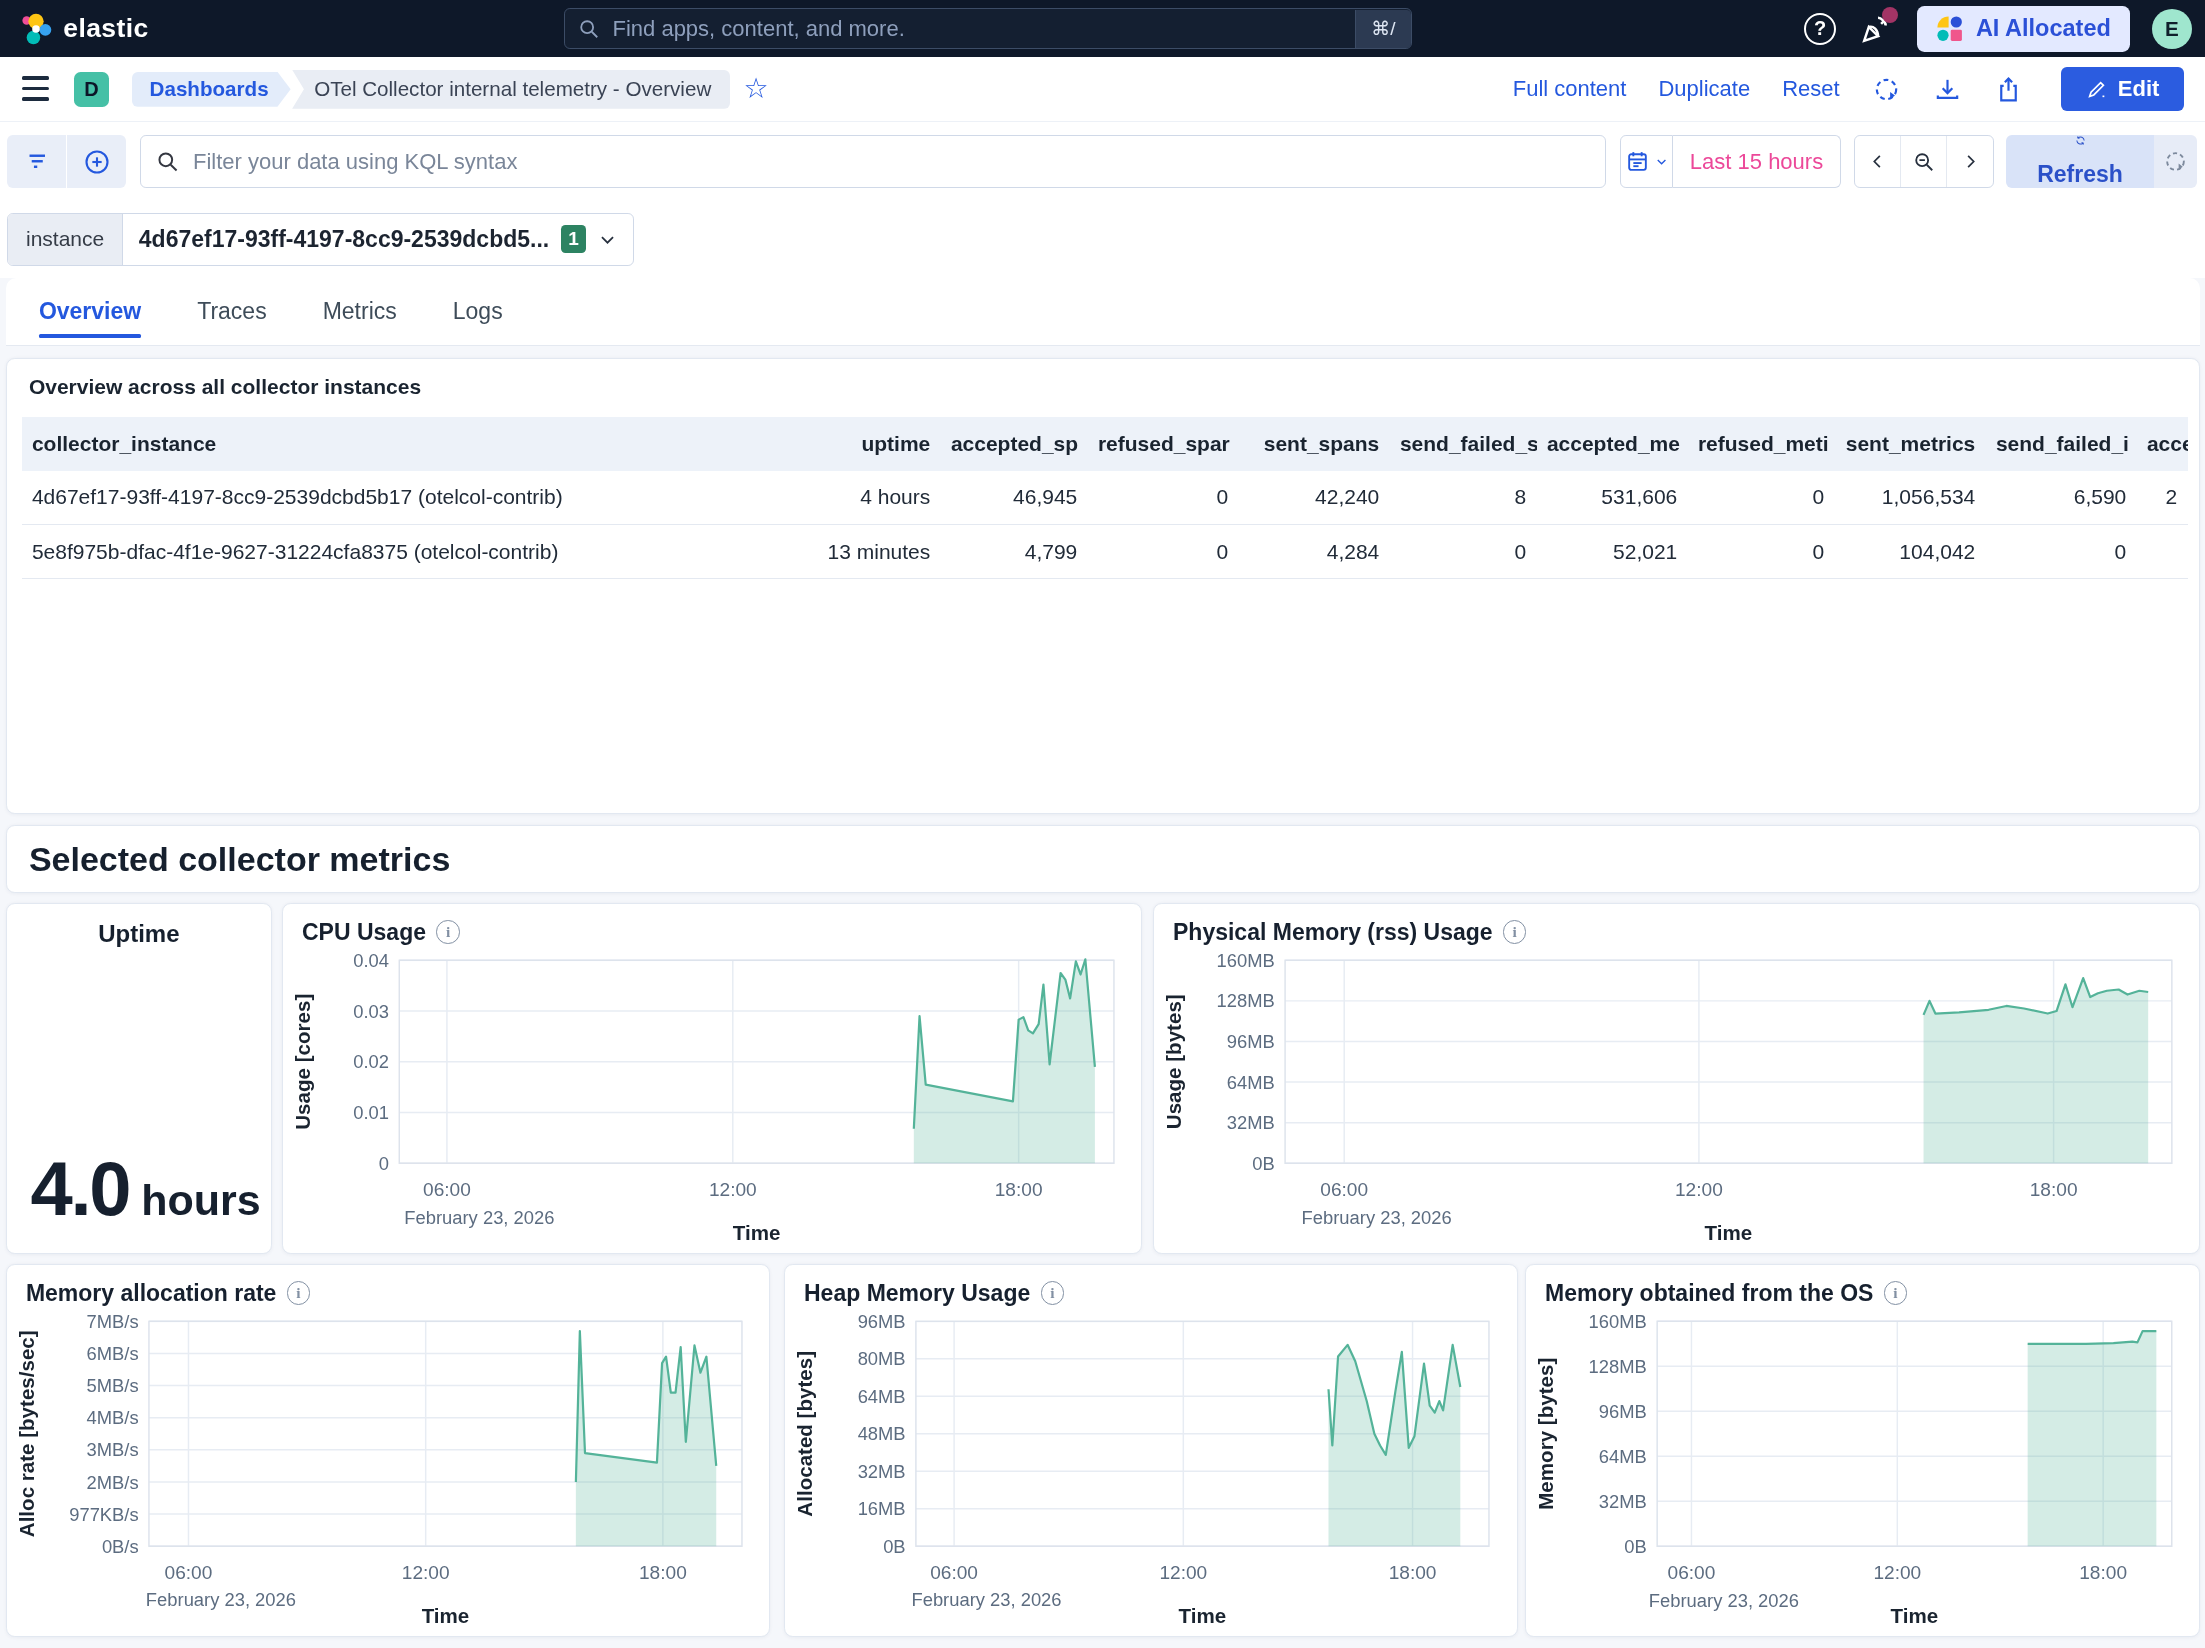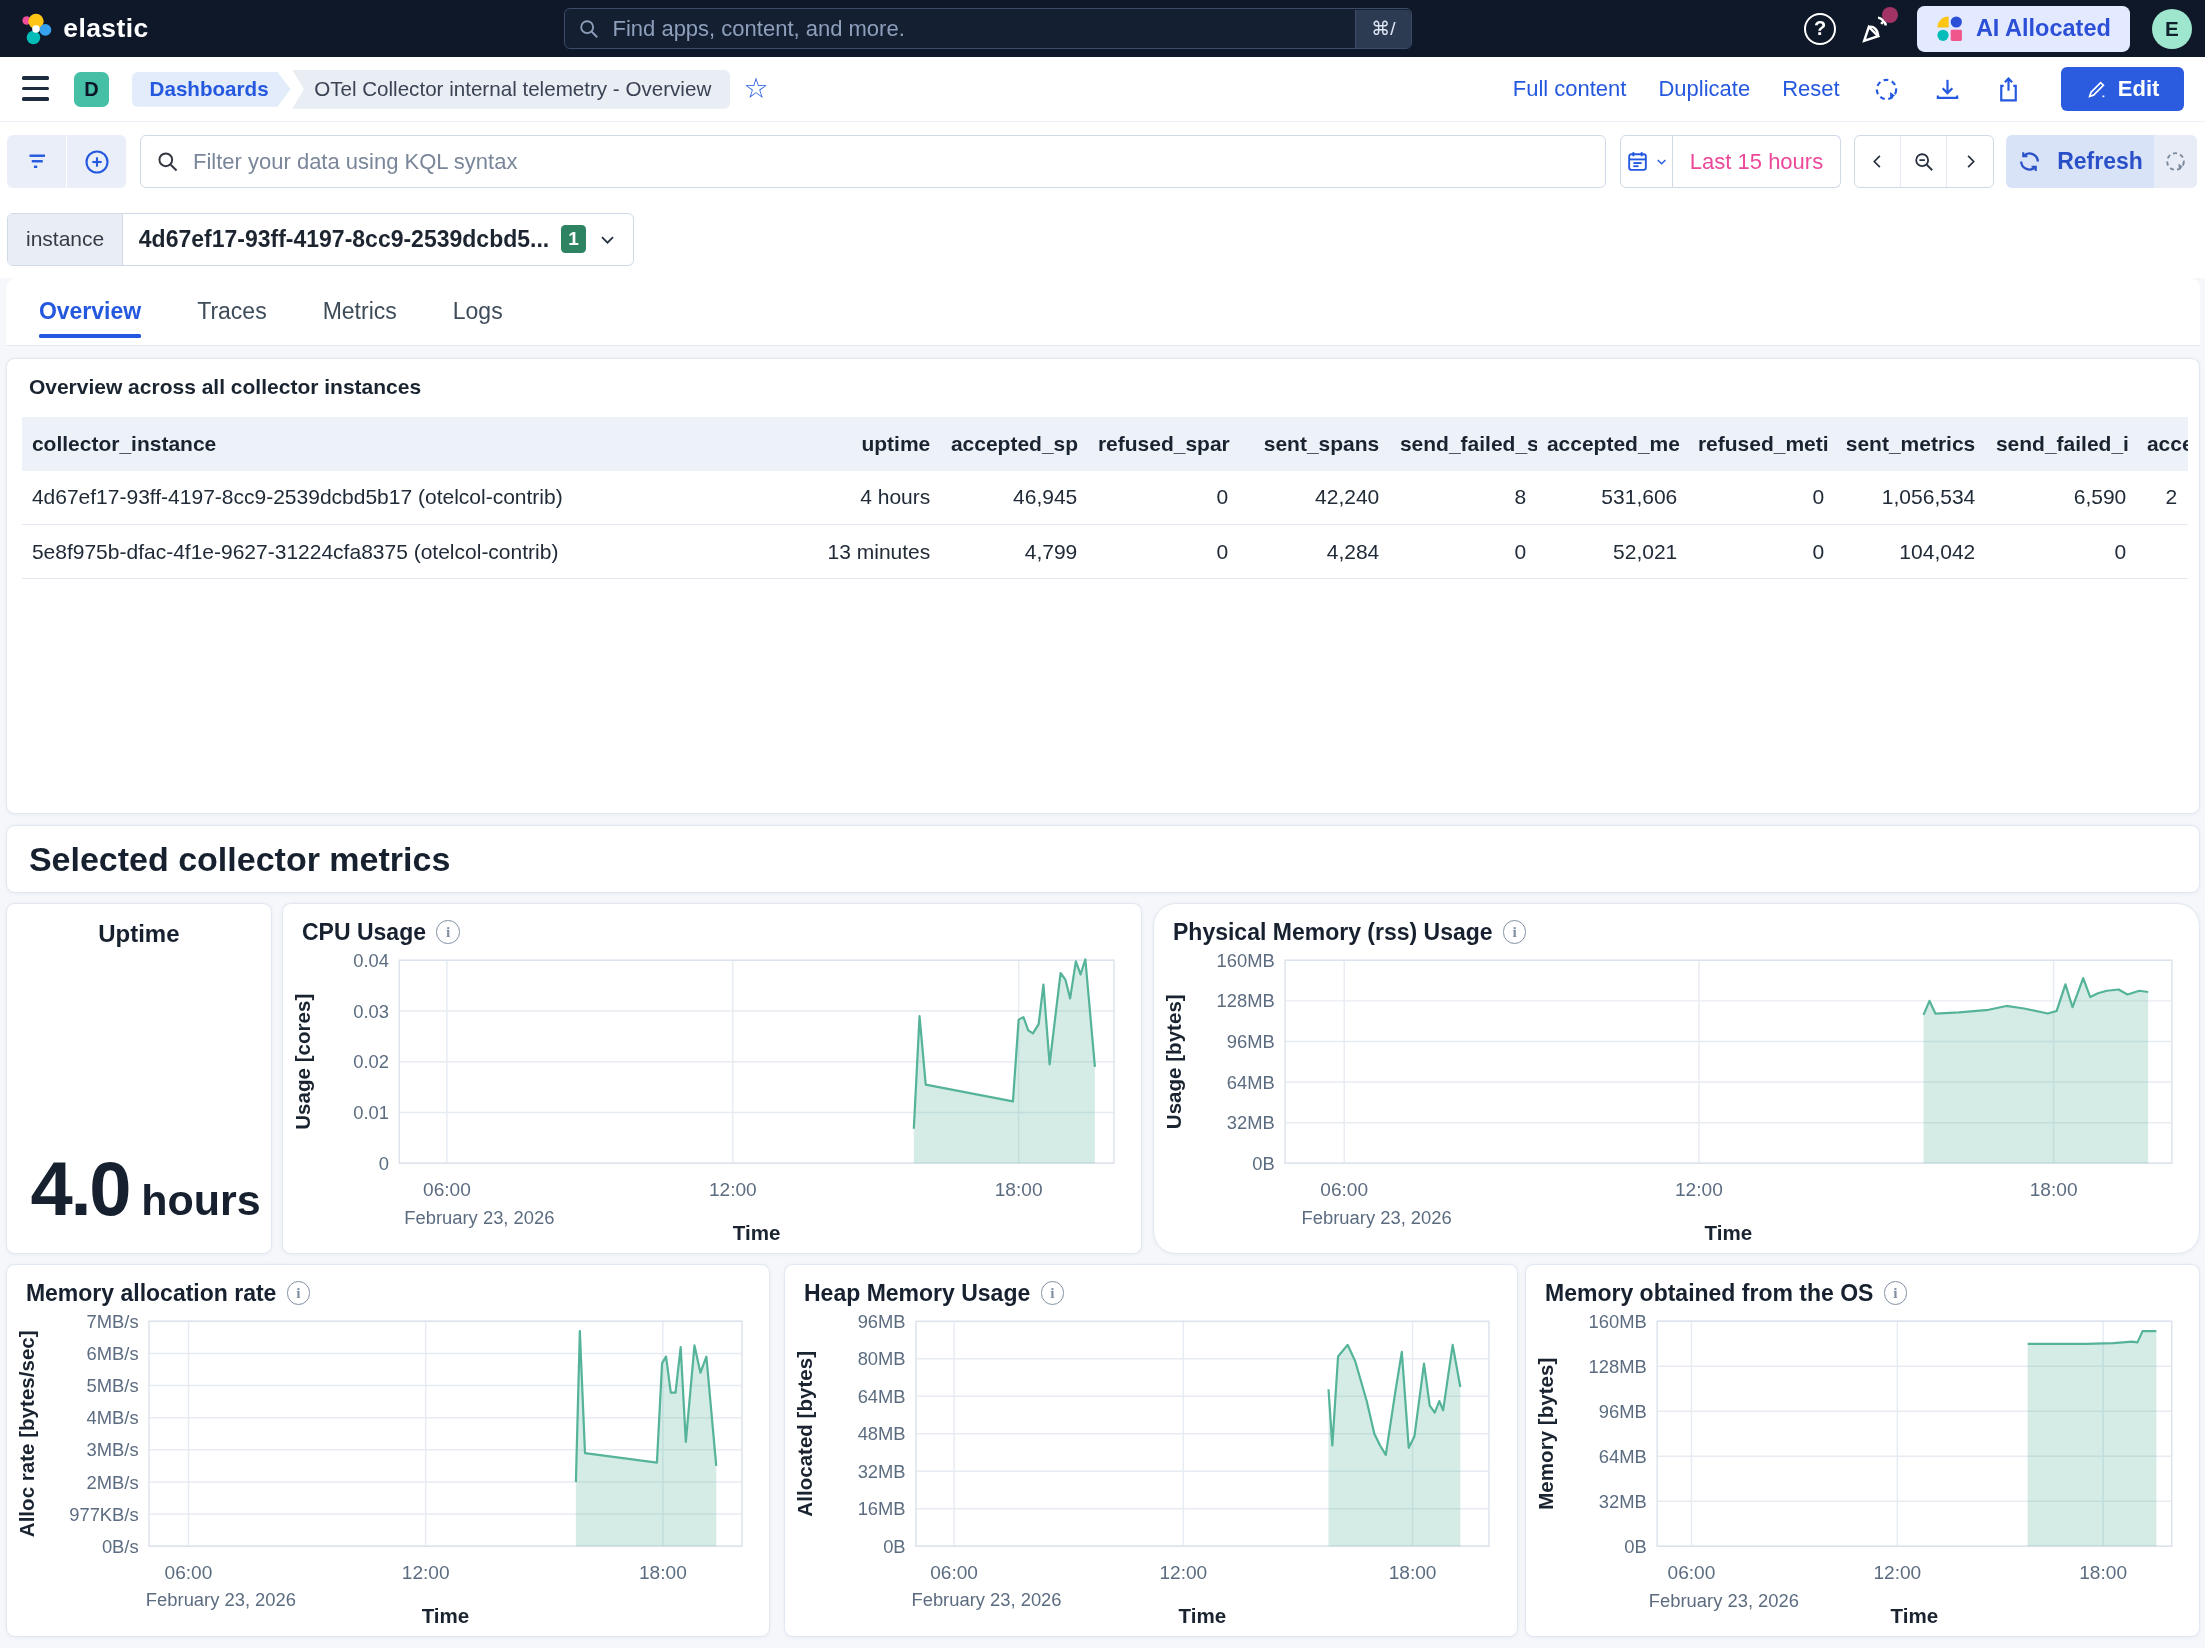--- a/index.html
+++ b/index.html
@@ -50,21 +50,21 @@
   .kql svg{margin:0 11.8px 0 14.7px;color:#343741;}
   .kql input{flex:1;border:none;outline:none;font-size:22px;color:#343741;font-family:inherit;background:transparent;}
   .kql input::placeholder{color:#7A8699;}
   .timepick{position:absolute;right:8px;top:13.2px;height:53px;display:flex;align-items:center;}
   .cal-btn{width:53px;height:53px;background:#fff;border:1.5px solid #D0D9E8;border-radius:5.9px 0 0 5.9px;display:flex;align-items:center;justify-content:center;gap:4.4px;color:var(--accent);}
   .time-val{width:168px;height:53px;background:#fff;border:1.5px solid #D0D9E8;border-left:none;border-radius:0 5.9px 5.9px 0;display:flex;align-items:center;justify-content:center;font-size:22px;color:#ec4899;}
   .nav-group{display:flex;margin-left:13.2px;height:53px;border:1.5px solid #D0D9E8;border-radius:5.9px;overflow:hidden;background:#fff;}
   .nav-group .nb{width:46px;display:flex;align-items:center;justify-content:center;color:#27303E;border-right:1.5px solid #E4E9F1;}
   .nav-group .nb:last-child{border-right:none;}
   .refresh-grp{display:flex;margin-left:11.8px;height:53px;border-radius:5.9px;overflow:hidden;}
-  .refresh-btn{width:148px;background:#D9E3F8;color:#2A50C8;font-size:23px;font-weight:700;display:flex;align-items:center;justify-content:center;gap:15px;}
+  .refresh-btn{width:148px;background:#D9E3F8;color:#2A50C8;font-size:23px;font-weight:700;display:flex;align-items:center;justify-content:center;gap:15px;flex-direction:column;}
   .sched-cell{width:43px;background:#E7ECF7;display:flex;align-items:center;justify-content:center;color:#7D8A9D;}
 
   #instance-row{position:absolute;left:0;top:147px;width:100%;height:74px;}
   .instance-ctl{position:absolute;left:7.4px;top:8.8px;height:53px;display:flex;border:1.5px solid #D0D9E8;border-radius:5.9px;overflow:hidden;background:#fff;}
   .instance-label{background:#E9EDF4;color:#343B46;font-size:21px;display:flex;align-items:center;padding:0 17.6px;border-right:1.5px solid #D0D9E8;}
   .instance-val{display:flex;align-items:center;gap:11.8px;padding:0 16px;font-size:23px;font-weight:600;color:#1C2430;}
   .count-badge{min-width:25px;height:28px;border-radius:4.4px;background:#2D8362;color:#fff;font-size:19px;font-weight:700;display:flex;align-items:center;justify-content:center;padding:0 5.9px;}
 
   
   #tabs-panel{position:absolute;left:5.9px;top:278px;width:2194px;height:68px;background:#fff;border-radius:10.3px 10.3px 0 0;border-bottom:0.7px solid #E4E9F1;}
@@ -89,21 +89,21 @@
   #heading-panel{left:5.9px;top:825px;width:2194px;height:68px;display:flex;align-items:center;}
   .section-heading{font-size:34px;font-weight:700;color:var(--text-dark);padding-left:22px;}
 
   #uptime-panel{left:5.9px;top:903px;width:266px;height:351px;}
   .uptime-title{text-align:center;padding-top:16px;font-size:24px;font-weight:700;color:var(--text-dark);}
   .uptime-value{position:absolute;left:23.5px;bottom:20.6px;display:flex;align-items:baseline;gap:11.8px;color:var(--text-dark);}
   .uptime-num{font-size:76px;font-weight:700;letter-spacing:-2.2px;}
   .uptime-unit{font-size:43px;font-weight:700;}
 
   #cpu-panel{left:282px;top:903px;width:860px;height:351px;}
-  #phys-panel{left:1153px;top:903px;width:1047px;height:351px;border-radius:23px;}
+  #phys-panel{left:1153px;top:903px;width:1047px;height:351px;}
   #alloc-panel{left:5.9px;top:1264px;width:764px;height:373px;}
   #heap-panel{left:784px;top:1264px;width:734px;height:373px;}
   #os-panel{left:1525px;top:1264px;width:675px;height:373px;}
   .chart{position:absolute;left:5.9px;right:5.9px;top:46px;bottom:4.4px;}
   svg text{font-family:"Liberation Sans","DejaVu Sans",sans-serif;}
 </style>
 </head>
 <body>
 
 <div id="page">

